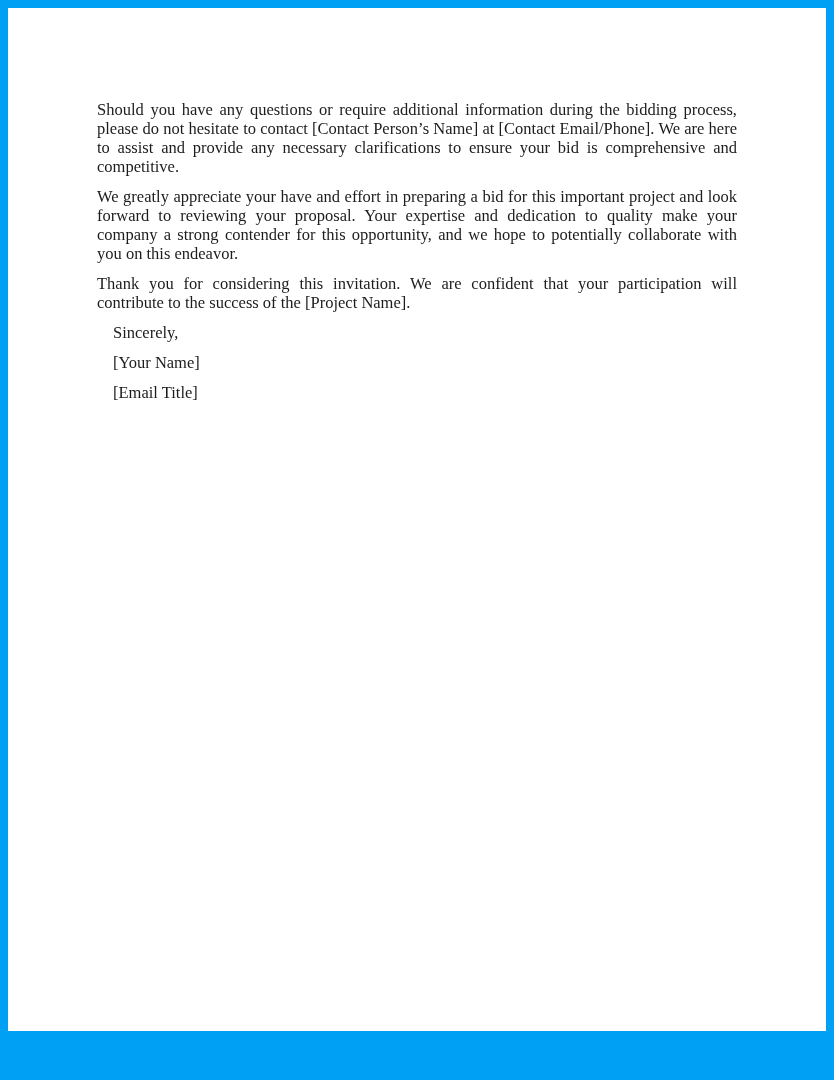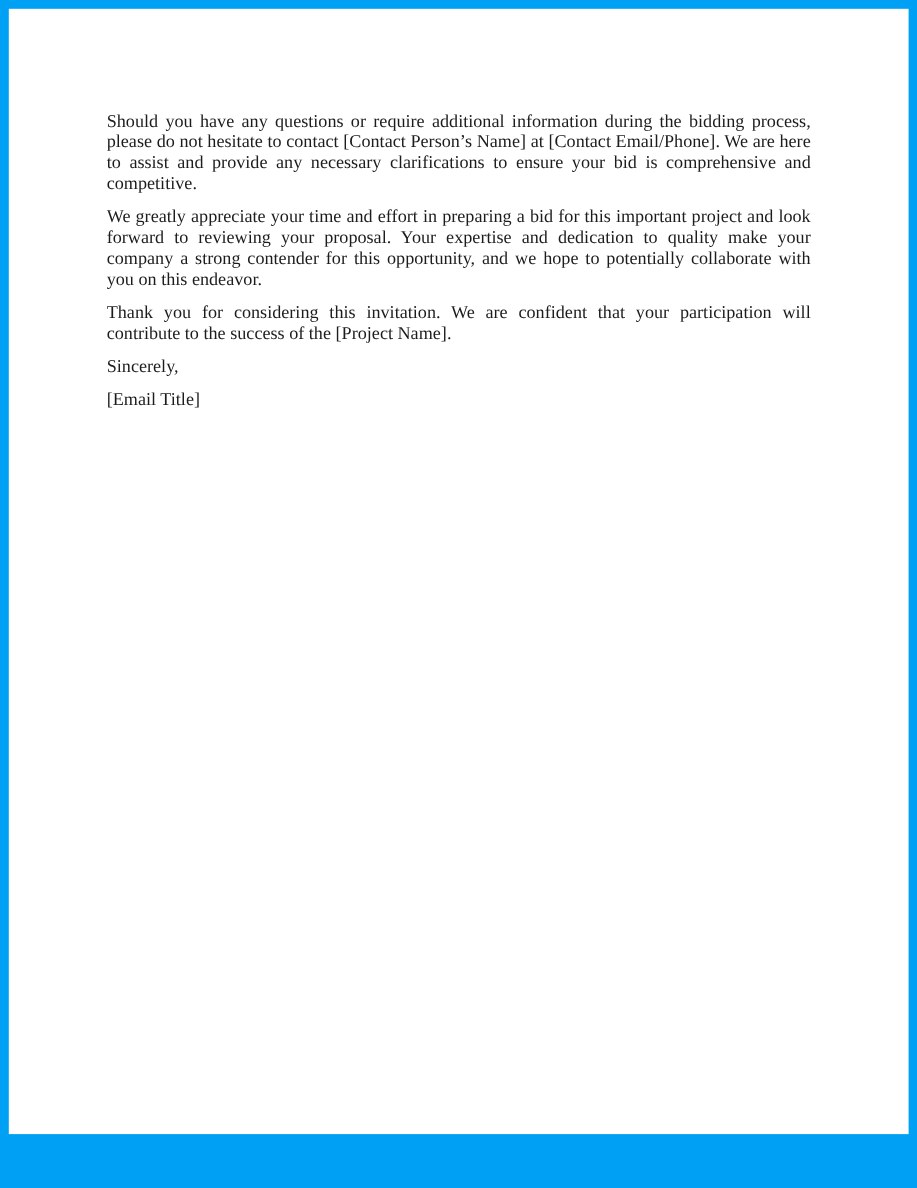--- a/index.html
+++ b/index.html
@@ -33,28 +33,30 @@
     font-size: 16.5px;
     line-height: 19px;
   }
   .para {
     text-align: justify;
     margin-bottom: 11px;
   }
   .sig-line {
     text-align: left;
     margin-bottom: 11px;
+    margin-left: 16px;
   }
 </style>
 </head>
 <body>
 
 <div class="page-frame">
   <div class="paper">
     <div class="letter-content">
       <p class="para">Should you have any questions or require additional information during the bidding process, please do not hesitate to contact [Contact Person’s Name] at [Contact Email/Phone]. We are here to assist and provide any necessary clarifications to ensure your bid is comprehensive and competitive.</p>
-      <p class="para">We greatly appreciate your time and effort in preparing a bid for this important project and look forward to reviewing your proposal. Your expertise and dedication to quality make your company a strong contender for this opportunity, and we hope to potentially collaborate with you on this endeavor.</p>
+      <p class="para">We greatly appreciate your have and effort in preparing a bid for this important project and look forward to reviewing your proposal. Your expertise and dedication to quality make your company a strong contender for this opportunity, and we hope to potentially collaborate with you on this endeavor.</p>
       <p class="para">Thank you for considering this invitation. We are confident that your participation will contribute to the success of the [Project Name].</p>
       <p class="sig-line">Sincerely,</p>
+      <p class="sig-line">[Your Name]</p>
       <p class="sig-line">[Email Title]</p>
     </div>
   </div>
 </div>
 
 </body></html>

